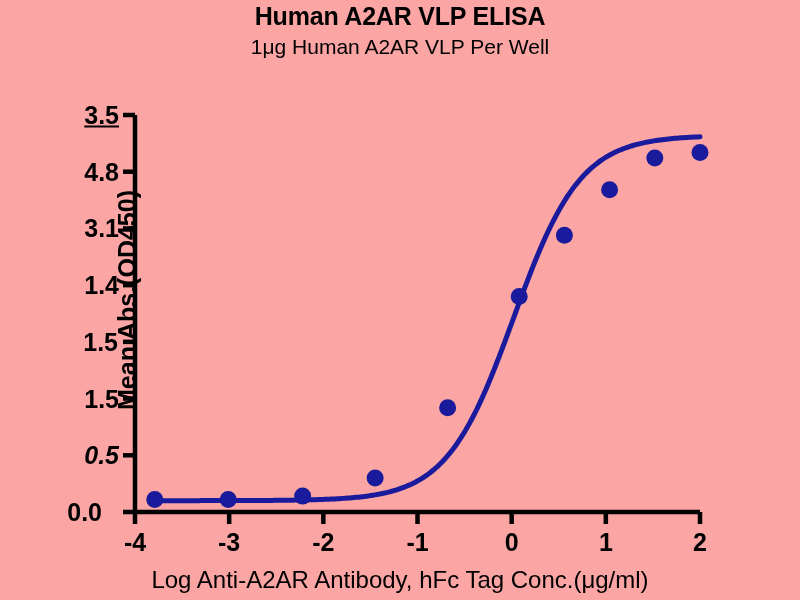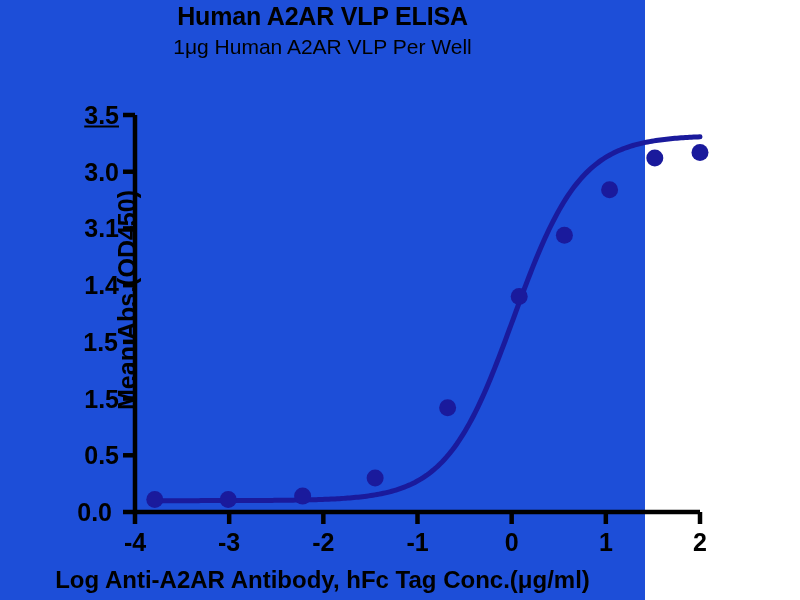--- a/index.html
+++ b/index.html
@@ -7,23 +7,23 @@
     background: #ffffff;
     width: 800px; height: 600px;
     overflow: hidden;
   }
   body {
     font-family: "Liberation Sans", sans-serif;
     color: #000000;
   }
   #figure {
     position: relative;
-    width: 645px;
+    width: 800px;
     height: 600px;
-    background: #1d4ed8;
+    background: #fca5a5;
   }
   .title {
     position: absolute;
     left: 0; right: 0;
     top: 2px;
     text-align: center;
     font-size: 25px;
     font-weight: bold;
     letter-spacing: -0.2px;
   }
@@ -44,21 +44,21 @@
     font-size: 25px;
     font-weight: bold;
     white-space: nowrap;
   }
   .xlabel {
     position: absolute;
     left: 0; right: 0;
     bottom: 6px;
     text-align: center;
     font-size: 24px;
-    font-weight: bold;
+    font-weight: normal;
     white-space: nowrap;
   }
   .ytick-label {
     position: absolute;
     right: 0;
     text-align: right;
     font-size: 25px;
     font-weight: bold;
     line-height: 1;
     transform: translateY(-50%);
@@ -80,27 +80,27 @@
 
 <div id="figure">
 
   <div class="title">Human A2AR VLP ELISA</div>
   <div class="subtitle">1μg Human A2AR VLP Per Well</div>
 
   <div class="ylabel">Mean Abs.(OD450)</div>
   <div class="xlabel">Log Anti-A2AR Antibody, hFc Tag Conc.(μg/ml)</div>
 
   <div id="ytick-labels">
-      <div class="ytick-label" style="top: 512px; left: 42px;">0.0</div>
-      <div class="ytick-label" style="top: 455.286px; left: 49px;">0.5</div>
+      <div class="ytick-label" style="top: 512px; left: 32px;">0.0</div>
+      <div class="ytick-label" style="top: 455.286px; left: 49px; font-style: italic;">0.5</div>
       <div class="ytick-label" style="top: 398.571px; left: 49px;">1.5</div>
       <div class="ytick-label" style="top: 341.857px; left: 48px;">1.5</div>
       <div class="ytick-label" style="top: 285.143px; left: 49px;">1.4</div>
       <div class="ytick-label" style="top: 228.429px; left: 49px;">3.1</div>
-      <div class="ytick-label" style="top: 171.714px; left: 49px;">3.0</div>
+      <div class="ytick-label" style="top: 171.714px; left: 49px;">4.8</div>
       <div class="ytick-label" style="top: 115px; left: 49px; text-decoration: underline;">3.5</div>
     </div>
   <div id="xtick-labels">
       <div class="xtick-label" style="left: 135px; top: 530px;">-4</div>
       <div class="xtick-label" style="left: 229.167px; top: 530px;">-3</div>
       <div class="xtick-label" style="left: 323.333px; top: 530px;">-2</div>
       <div class="xtick-label" style="left: 417.5px; top: 530px;">-1</div>
       <div class="xtick-label" style="left: 511.667px; top: 530px;">0</div>
       <div class="xtick-label" style="left: 605.833px; top: 530px;">1</div>
       <div class="xtick-label" style="left: 700px; top: 530px;">2</div>

